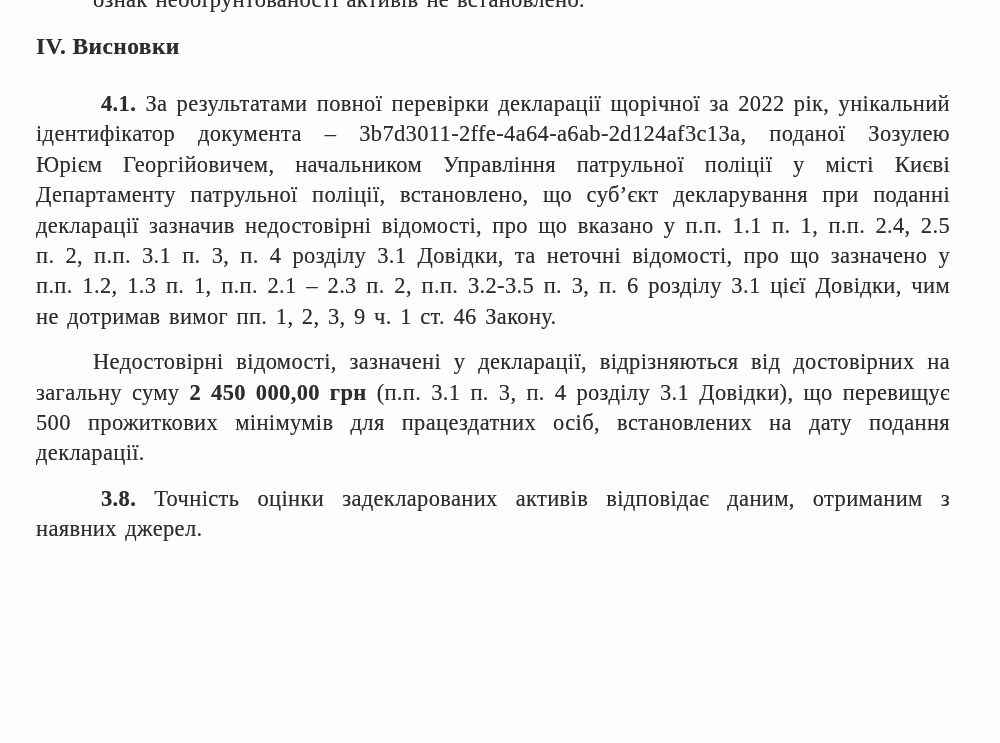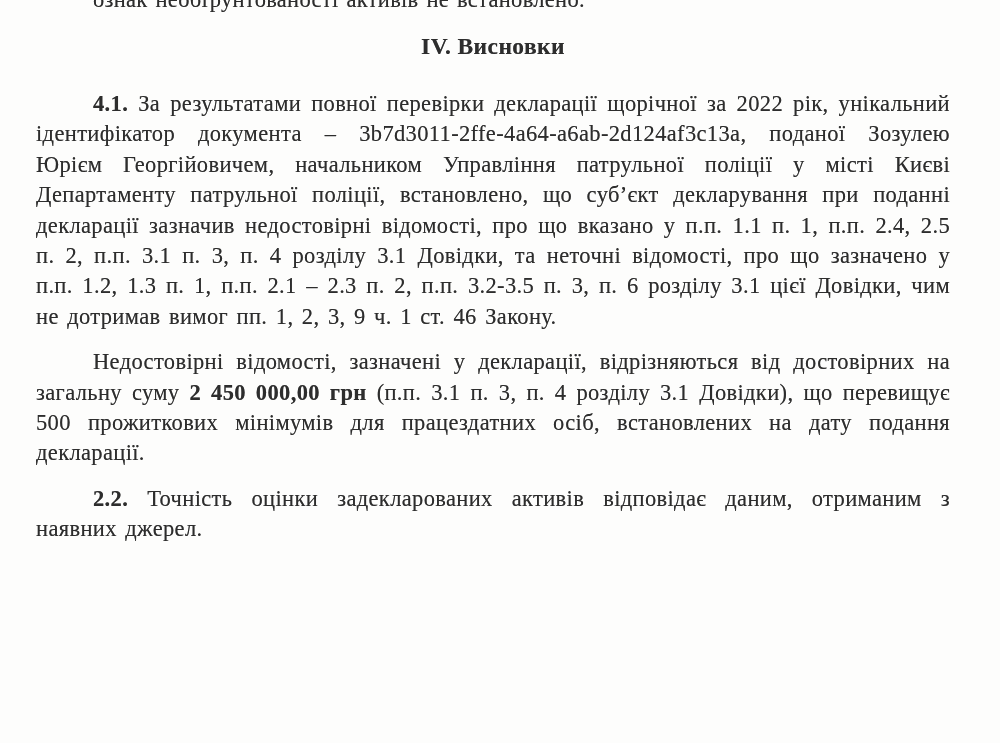--- a/index.html
+++ b/index.html
@@ -23,39 +23,40 @@
     margin: -14px 0 0 0;
     line-height: 28px;
     text-indent: 57px;
     letter-spacing: 0.3px;
     word-spacing: 2px;
     white-space: nowrap;
     overflow: hidden;
   }
   .heading {
     margin: 17px 0 0 0;
-    text-align: center;
+    text-align: left;
     font-size: 23.5px;
     font-weight: bold;
     line-height: 30px;
     letter-spacing: 0.4px;
   }
   .para {
     margin: 15px 0 0 0;
     text-align: justify;
     text-indent: 57px;
     line-height: 30.4px;
     letter-spacing: 0.35px;
     word-spacing: 2.5px;
   }
   .para-first {
     margin-top: 28px;
   }
   .num {
     font-weight: bold;
+    margin-left: 8px;
   }
   .amount {
     font-weight: bold;
     white-space: nowrap;
     margin-top: 14px;
   }
   sup.note {
     font-size: 62%;
     line-height: 0;
     vertical-align: super;
@@ -69,15 +70,15 @@
   <p class="cut-line">ознак необґрунтованості активів не встановлено.</p>
 
   <h2 class="heading">IV. Висновки</h2>
 
   <p class="para para-first"><span class="num">4.1.</span><span> За результатами повної перевірки декларації щорічної за 2022 рік, унікальний ідентифікатор документа – 3b7d3011-2ffe-4a64-a6ab-2d124af3c13a, поданої Зозулею Юрієм Георгійовичем, начальником Управління патрульної поліції у місті Києві Департаменту патрульної поліції, встановлено, що суб’єкт декларування при поданні декларації зазначив недостовірні відомості, про що вказано у п.п. 1.1 п. 1, п.п. 2.4, 2.5 п. 2, п.п. 3.1 п. 3, п. 4 розділу 3.1 Довідки, та неточні відомості, про що зазначено у п.п. 1.2, 1.3 п. 1, п.п. 2.1 – 2.3 п. 2, п.п. 3.2-3.5 п. 3, п. 6 розділу 3.1 цієї Довідки, чим не дотримав вимог пп. 1, 2, 3, 9 ч. 1 ст. 46 Закону.</span></p>
 
 
   <p class="para"><span>Недостовірні відомості, зазначені у декларації, відрізняються від достовірних на загальну суму </span><span class="amount">2 450 000,00 грн</span><span> (п.п. 3.1 п. 3, п. 4 розділу 3.1 Довідки), що перевищує 500 прожиткових мінімумів для працездатних осіб, встановлених на дату подання декларації.</span></p>
 
 
-  <p class="para"><span class="num">2.2.</span><span> Точність оцінки задекларованих активів відповідає даним, отриманим з наявних джерел.</span></p>
+  <p class="para"><span class="num">3.8.</span><span> Точність оцінки задекларованих активів відповідає даним, отриманим з наявних джерел.</span></p>
 
 </div>
 
 </body></html>

